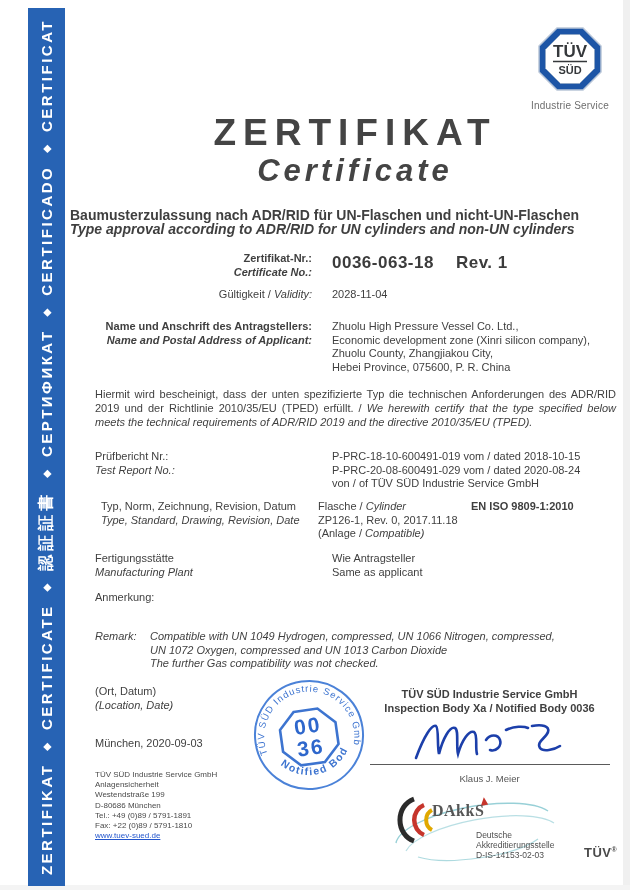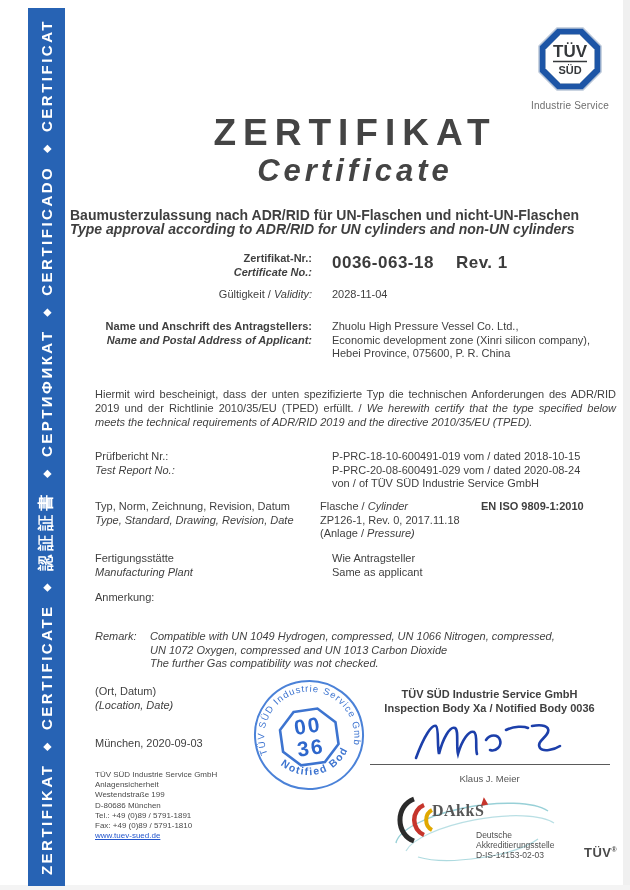--- a/index.html
+++ b/index.html
@@ -57,21 +57,21 @@
   .i { font-style: italic; }
 
   
   .row { position: absolute; left: 95px; width: 520px; display: grid; grid-template-columns: 217px 1fr; column-gap: 20px; }
   .row .lbl-r { text-align: right; }
   .cert-no-value { font-size: 17px; font-weight: bold; letter-spacing: 0.5px; color: #3c3c3c; margin-top: 1px; }
   .cert-no-value .rev { margin-left: 22px; }
 
   .statement { position: absolute; left: 95px; top: 388px; width: 521px; font-size: 11px; line-height: 13.8px; text-align: justify; }
 
-  .row3 { position: absolute; left: 95px; width: 520px; display: grid; grid-template-columns: 217px 153px 1fr; column-gap: 8px; }
+  .row3 { position: absolute; left: 101px; width: 520px; display: grid; grid-template-columns: 217px 153px 1fr; }
 
   .remark-row { position: absolute; left: 95px; width: 520px; display: grid; grid-template-columns: 52px 1fr; column-gap: 3px; }
 
   
   .ort { position: absolute; left: 95px; top: 685px; }
   .muenchen { position: absolute; left: 95px; top: 737px; }
 
   .stamp { position: absolute; left: 249px; top: 674px; }
 
   .signing { position: absolute; left: 363px; top: 688px; width: 253px; text-align: center; }
@@ -152,20 +152,21 @@
   </div>
 
   <div class="row" style="top:320px;">
     <div class="lbl-r txt">
       <div class="b">Name und Anschrift des Antragstellers:</div>
       <div class="b i">Name and Postal Address of Applicant:</div>
     </div>
     <div class="txt">
       <div>Zhuolu High Pressure Vessel Co. Ltd.,</div>
       <div>Economic development zone (Xinri silicon company),</div>
+      <div>Zhuolu County, Zhangjiakou City,</div>
       <div>Hebei Province, 075600, P. R. China</div>
     </div>
   </div>
 
   <p class="statement">
     <span>Hiermit wird bescheinigt, dass der unten spezifizierte Typ die technischen Anforderungen des ADR/RID 2019 und der Richtlinie 2010/35/EU (TPED) erfüllt. / </span><span class="i">We herewith certify that the type specified below meets the technical requirements of ADR/RID 2019 and the directive 2010/35/EU (TPED).</span>
   </p>
 
   <div class="row" style="top:450px;">
     <div class="txt">
@@ -180,21 +181,21 @@
   </div>
 
   <div class="row3" style="top:500px;">
     <div class="txt">
       <div>Typ, Norm, Zeichnung, Revision, Datum</div>
       <div class="i">Type, Standard, Drawing, Revision, Date</div>
     </div>
     <div class="txt">
       <div><span>Flasche / </span><span class="i">Cylinder</span></div>
       <div>ZP126-1, Rev. 0, 2017.11.18</div>
-      <div><span>(Anlage / </span><span class="i">Pressure)</span></div>
+      <div><span>(Anlage / </span><span class="i">Compatible)</span></div>
     </div>
     <div class="txt b">EN ISO 9809-1:2010</div>
   </div>
 
   <div class="row" style="top:552px;">
     <div class="txt">
       <div>Fertigungsstätte</div>
       <div class="i">Manufacturing Plant</div>
     </div>
     <div class="txt">
@@ -254,21 +255,21 @@
     <div class="sig-line"></div>
     <div class="signer">Klaus J. Meier</div>
   </div>
 
   <div class="address">
     <div>TÜV SÜD Industrie Service GmbH</div>
     <div>Anlagensicherheit</div>
     <div>Westendstraße 199</div>
     <div>D-80686 München</div>
     <div>Tel.: +49 (0)89 / 5791-1891</div>
-    <div>Fax: +49 (0)89 / 5791-1810</div>
+    <div>Fax: +22 (0)89 / 5791-1810</div>
     <a href="#">www.tuev-sued.de</a>
   </div>
 
   <div class="dakks">
     <svg width="190" height="72" viewBox="0 0 190 72" style="position:absolute;left:0;top:0;">
       <g fill="none">
         <path d="M 8 50 A 80 26 -10 0 1 160 18" stroke="#7ec4cd" stroke-width="1.4" opacity="0.8"></path>
         <path d="M 18 58 A 78 24 -10 0 1 166 30" stroke="#9bd2d9" stroke-width="1.2" opacity="0.7"></path>
         <path d="M 30 64 A 70 20 -8 0 0 150 46" stroke="#8ccad2" stroke-width="1.2" opacity="0.7"></path>
         <path d="M 26 6 A 20 22 0 0 0 26 48" stroke="#2b2b2b" stroke-width="5"></path>

